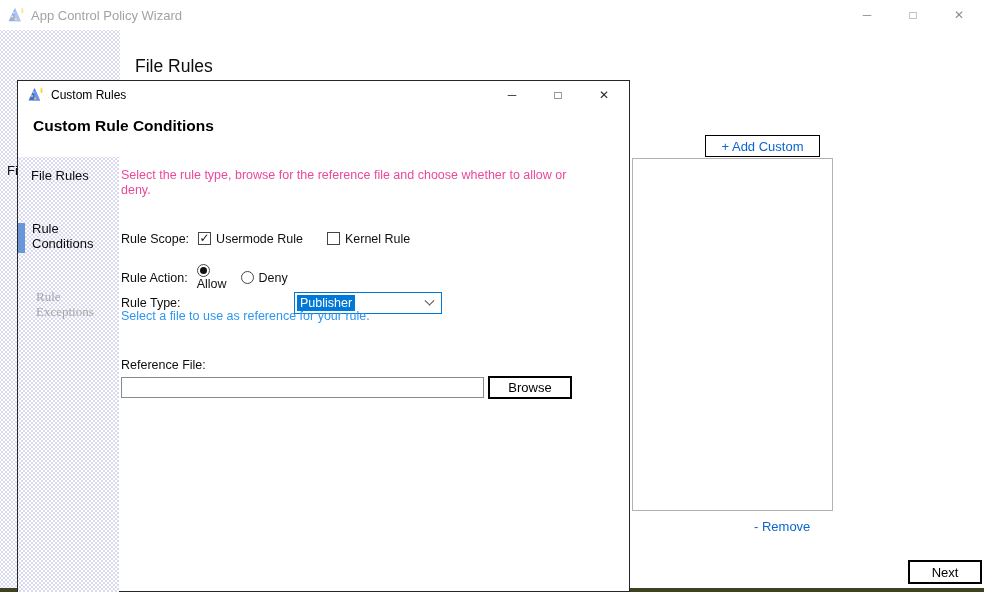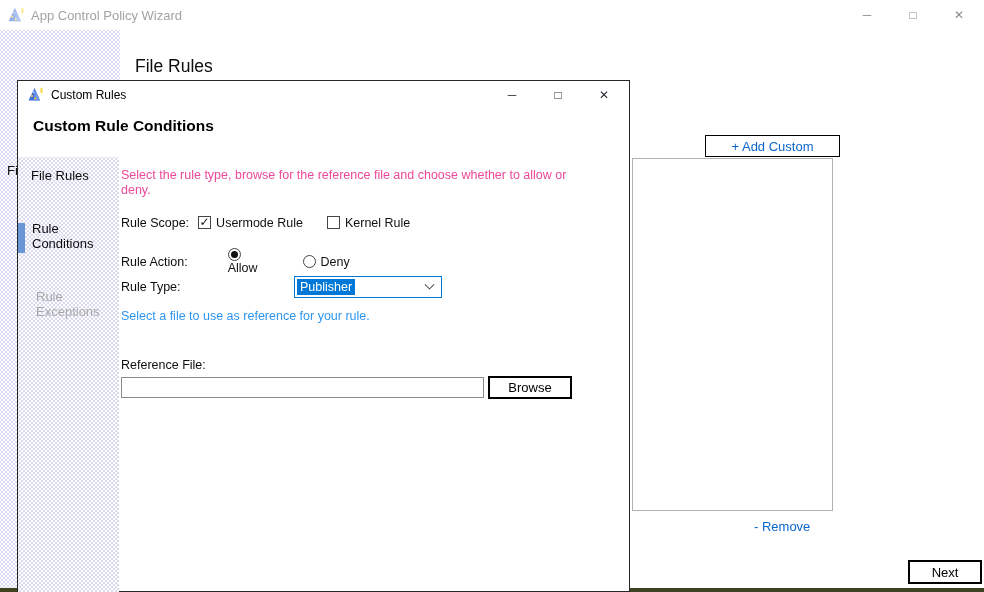--- a/index.html
+++ b/index.html
@@ -23,21 +23,21 @@
   #main-titlebar .app-icon { margin-left:8px; width:17px; height:17px; opacity:.55; }
   .win-controls { position:absolute; right:2px; top:0; height:30px; display:flex; }
   .win-controls span { width:46px; height:30px; display:flex; align-items:center; justify-content:center; font-size:12px; }
   #main-titlebar .win-controls span { color:#8b8b93; }
 
   #main-sidebar { position:absolute; left:0; top:30px; width:120px; height:559px; }
   #main-sidebar .side-label { position:absolute; left:7px; top:133px; color:#111; font-size:13px; }
 
   #main-heading { position:absolute; left:135px; top:56px; font-size:17.5px; color:#0d0d0d; }
 
-  #add-custom-btn { position:absolute; left:705px; top:135px; width:135px; height:22px;
+  #add-custom-btn { position:absolute; left:705px; top:135px; width:115px; height:22px;
     background:#fff; border:1px solid #000; color:#0a66cc; font-size:13px;
     display:flex; align-items:center; justify-content:center; cursor:pointer; }
   #rules-listbox { position:absolute; left:632px; top:158px; width:201px; height:353px;
     background:#fff; border:1px solid #b2b2b2; }
   #remove-link { position:absolute; left:754px; top:519px; color:#0a66cc; font-size:13px; cursor:pointer; }
   #next-btn { position:absolute; left:908px; top:560px; width:74px; height:24px;
     background:#fff; border:2px solid #000; font-size:13px; color:#000;
     display:flex; align-items:center; justify-content:center; cursor:pointer; }
   #main-bottom-edge { position:absolute; left:0; bottom:0; width:100%; height:4px; background:#3e4220; }
 
@@ -48,29 +48,29 @@
   #dialog-titlebar .app-icon { margin-left:10px; width:16px; height:16px; }
   #dialog-titlebar .title { margin-left:7px; font-size:12px; color:#000; }
   #dialog .win-controls span { color:#2b2b34; height:28px; }
 
   #dialog-heading { position:absolute; left:15px; top:36px; font-size:15.5px; font-weight:bold; color:#000; }
 
   #dialog-sidebar { position:absolute; left:0; top:76px; width:101px; height:435px; }
   .nav-item { position:absolute; font-size:13px; cursor:pointer; line-height:15px; }
   #nav-file-rules { left:13px; top:11px; color:#0d0d0d; }
   #nav-rule-conditions { left:14px; top:64px; width:72px; color:#0d0d0d; }
-  #nav-rule-exceptions { left:18px; top:132px; width:70px; color:#a8a8a8; }
+  #nav-rule-exceptions { left:18px; top:132px; width:70px; color:#a8a8a8;font-family:Liberation Serif, serif; }
   #nav-accent-bar { position:absolute; left:0; top:66px; width:7px; height:30px; background:#6a96d8; }
 
   .content-label { color:#0d0d0d; }
   #intro-text { position:absolute; left:103px; top:87px; width:462px; line-height:15px; color:#ec4899; }
 
-  .form-row { position:absolute; left:103px; display:flex; align-items:center; }
+  .form-row { position:absolute; left:103px; display:flex; align-items:center;margin-top:16px; }
   #row-scope { top:135px; }
-  #row-action { top:167px;gap:31px; }
+  #row-action { top:167px; }
   #row-type { top:198px; }
   .form-row .lbl { margin-right:9px; }
 
   .cb { width:13px; height:13px; border:1px solid #454545; background:#fff; display:inline-flex;
     align-items:center; justify-content:center; margin-right:5px; cursor:pointer; position:relative; }
   .cb.checked::after { content:"\2713"; font-size:12px; font-weight:bold; color:#101010; margin-top:-2px; }
   .opt { display:flex; margin-right:24px; cursor:pointer; }
 
   .radio { width:13px; height:13px; border:1px solid #454545; border-radius:50%; background:#fff;
     display:inline-flex; align-items:center; justify-content:center; margin-right:5px; cursor:pointer; }

